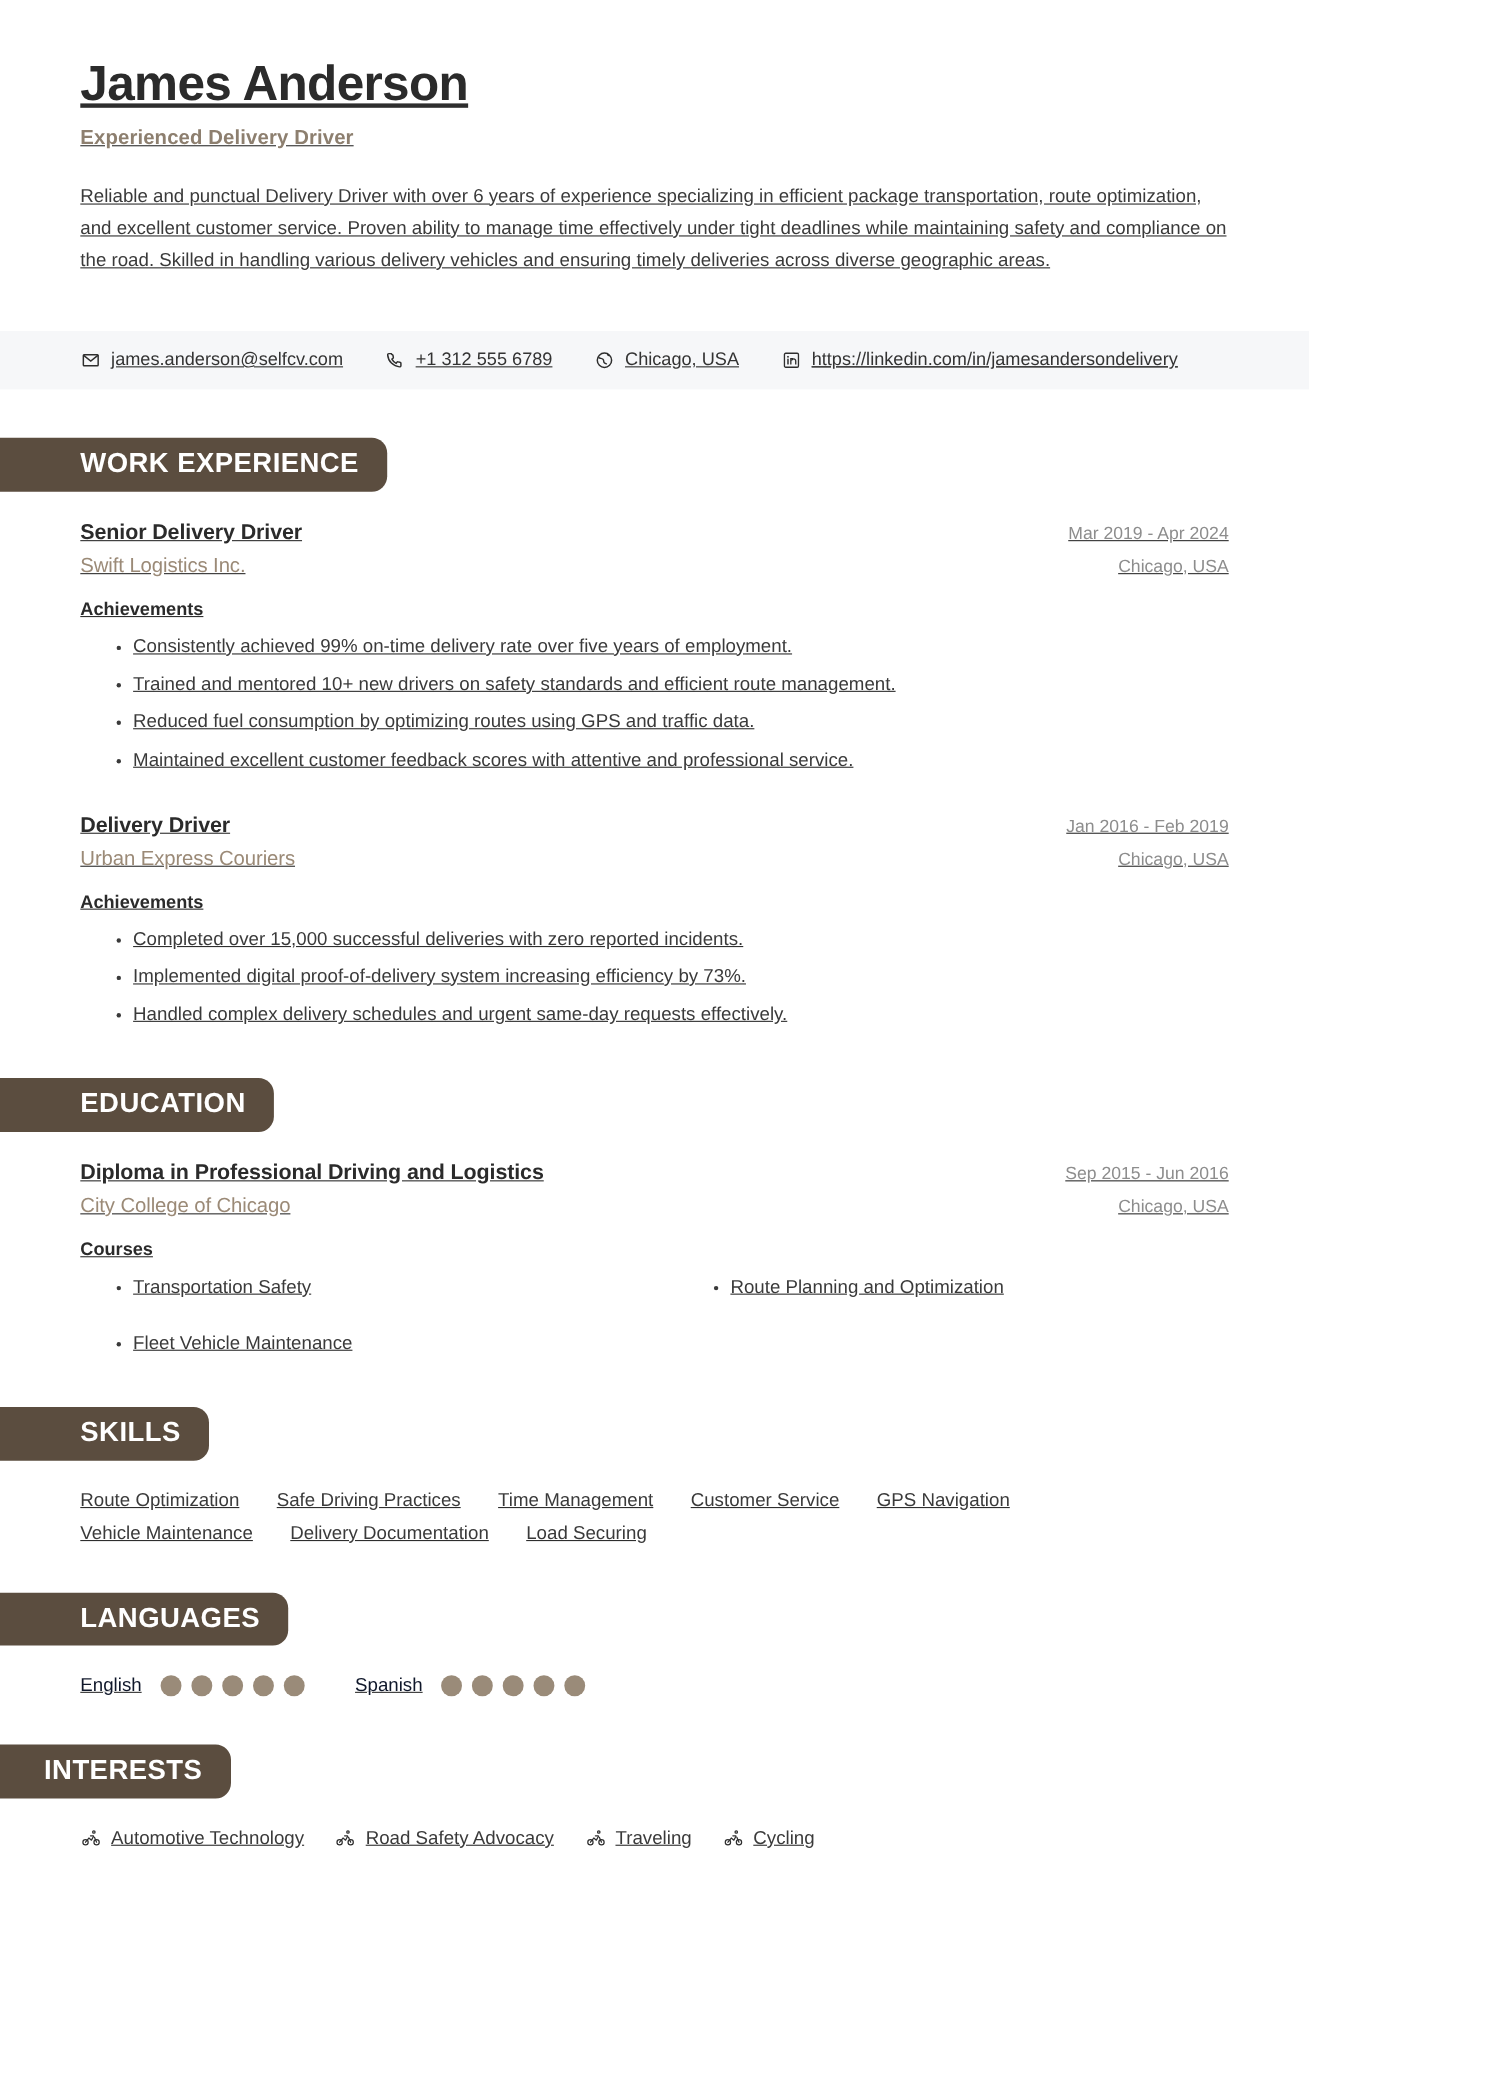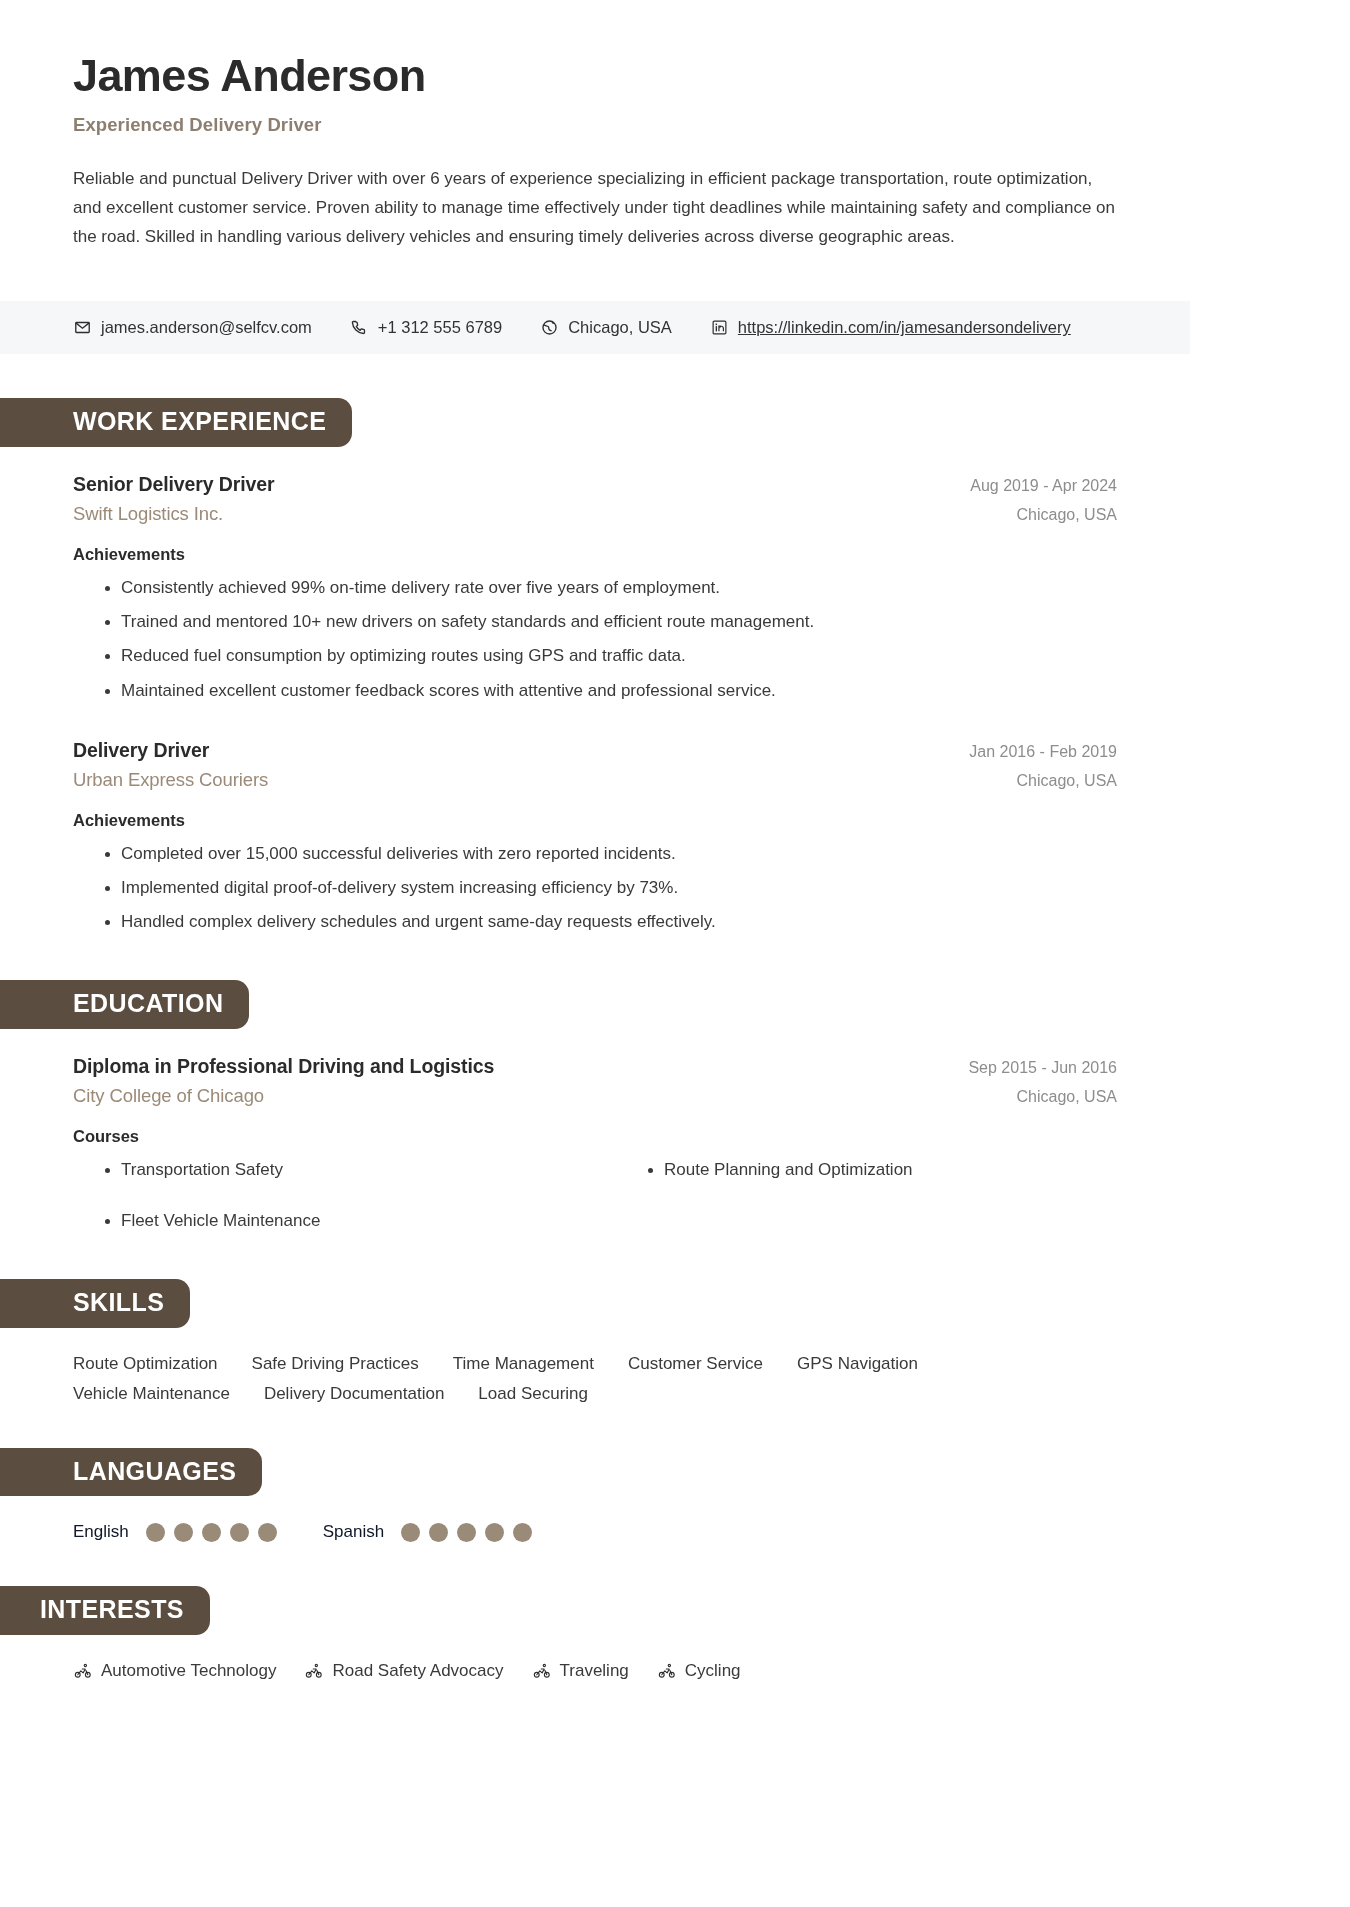--- a/index.html
+++ b/index.html
@@ -14,20 +14,21 @@
     color: #2e2e2e;
     -webkit-font-smoothing: antialiased;
   }
 
   .page {
     width: 1190px;
     min-height: 1907px;
     background: #ffffff;
     position: relative;
     padding-bottom: 60px;
+    text-decoration: underline;
   }
 
   
   .header {
     padding: 52px 70px 30px 73px;
   }
 
   .name {
     font-size: 45px;
     font-weight: 700;
@@ -306,21 +307,21 @@
 
   </div>
 
   <div class="section">
     <div class="section-header" style="background: rgb(91, 77, 63);">WORK EXPERIENCE</div>
     <div class="section-body">
 
       <div class="entry">
         <div class="entry-row">
           <div class="entry-title">Senior Delivery Driver</div>
-          <div class="entry-date">Aug 2019 - Apr 2024</div>
+          <div class="entry-date">Mar 2019 - Apr 2024</div>
         </div>
         <div class="entry-row">
           <div class="entry-org">Swift Logistics Inc.</div>
           <div class="entry-loc">Chicago, USA</div>
         </div>
         <div class="sub-label">Achievements</div>
         <ul class="bullets">
           <li>Consistently achieved 99% on-time delivery rate over five years of employment.</li>
           <li>Trained and mentored 10+ new drivers on safety standards and efficient route management.</li>
           <li>Reduced fuel consumption by optimizing routes using GPS and traffic data.</li>

